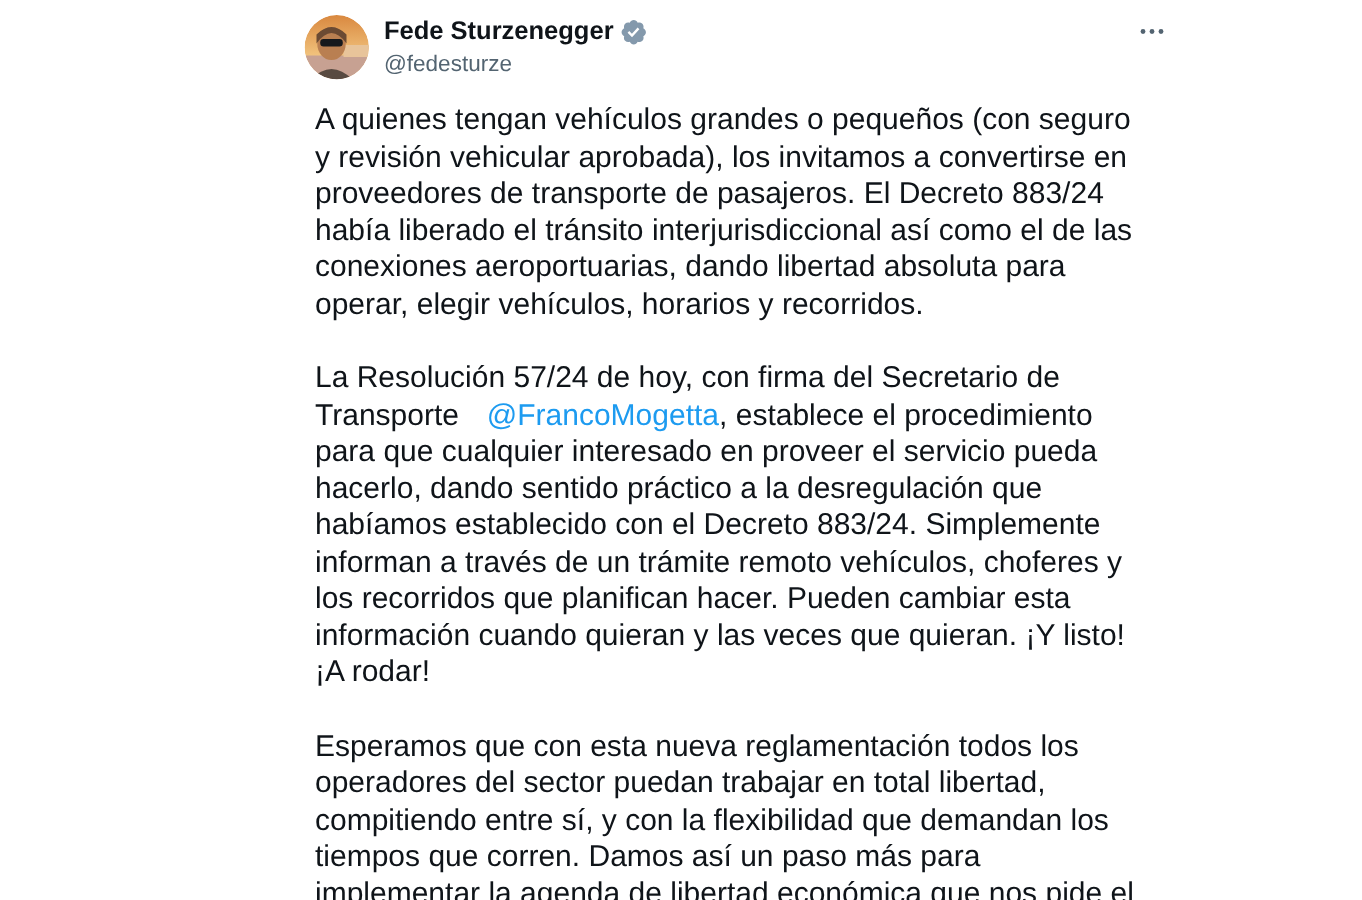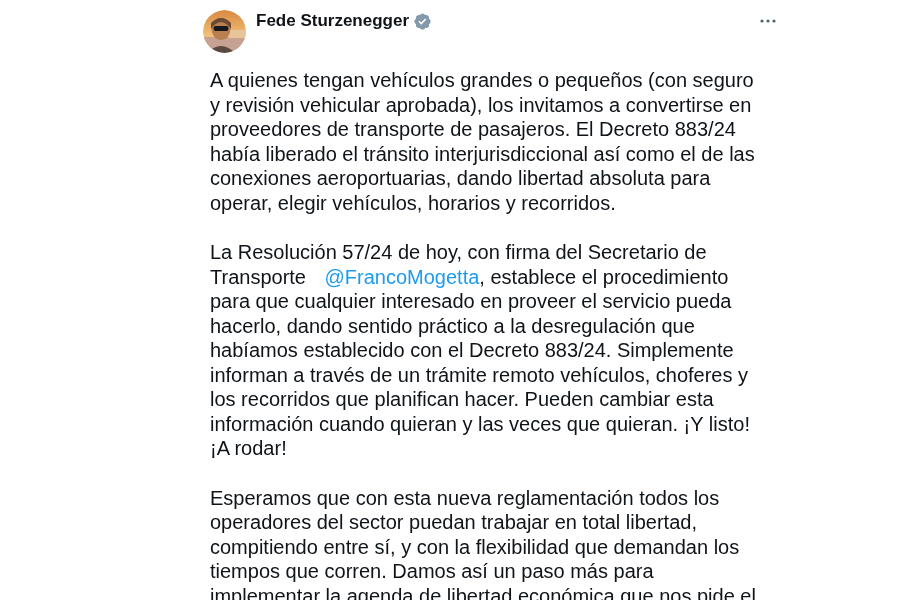--- a/index.html
+++ b/index.html
@@ -114,20 +114,21 @@
       </svg>
     </div>
 
     <div class="names">
       <div class="name-row">
         <span class="display-name">Fede Sturzenegger</span>
         <svg class="badge" viewBox="0 0 24 24">
           <path fill="#8499ac" d="M22.25 12c0-1.43-.88-2.67-2.19-3.34.46-1.39.2-2.9-.81-3.91s-2.52-1.27-3.91-.81c-.66-1.31-1.91-2.19-3.34-2.19s-2.67.88-3.33 2.19c-1.4-.46-2.91-.2-3.92.81s-1.26 2.52-.8 3.91c-1.31.67-2.2 1.91-2.2 3.34s.89 2.67 2.2 3.34c-.46 1.39-.21 2.9.8 3.91s2.52 1.26 3.91.81c.67 1.31 1.91 2.19 3.34 2.19s2.68-.88 3.34-2.19c1.39.45 2.9.2 3.91-.81s1.27-2.52.81-3.91c1.31-.67 2.19-1.91 2.19-3.34zm-11.71 4.2L6.8 12.46l1.41-1.42 2.26 2.26 4.8-5.23 1.47 1.36-6.2 6.77z"></path>
         </svg>
       </div>
+      <div class="handle">@fedesturze</div>
     </div>
 
     <div class="more-button">
       <svg width="18" height="14" viewBox="0 0 18 14">
         <circle cx="3" cy="5" r="1.6" fill="#536471"></circle>
         <circle cx="9" cy="5" r="1.6" fill="#536471"></circle>
         <circle cx="15" cy="5" r="1.6" fill="#536471"></circle>
       </svg>
     </div>
   </div>

